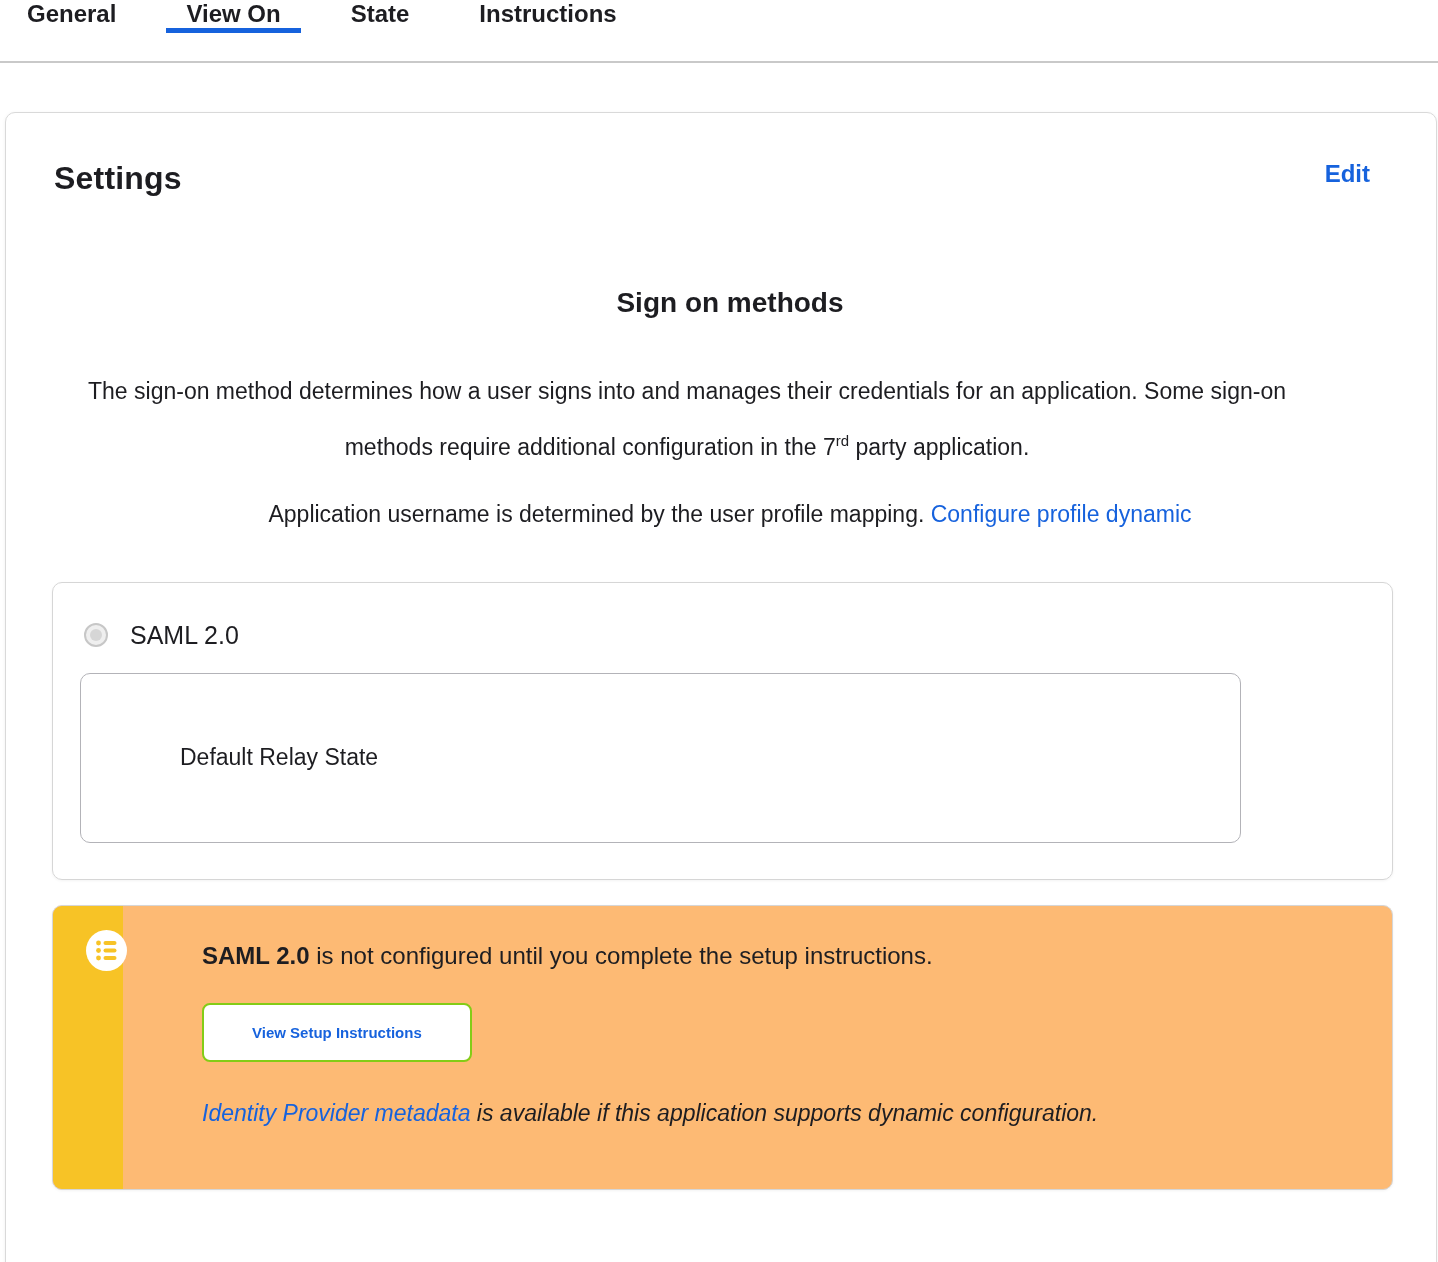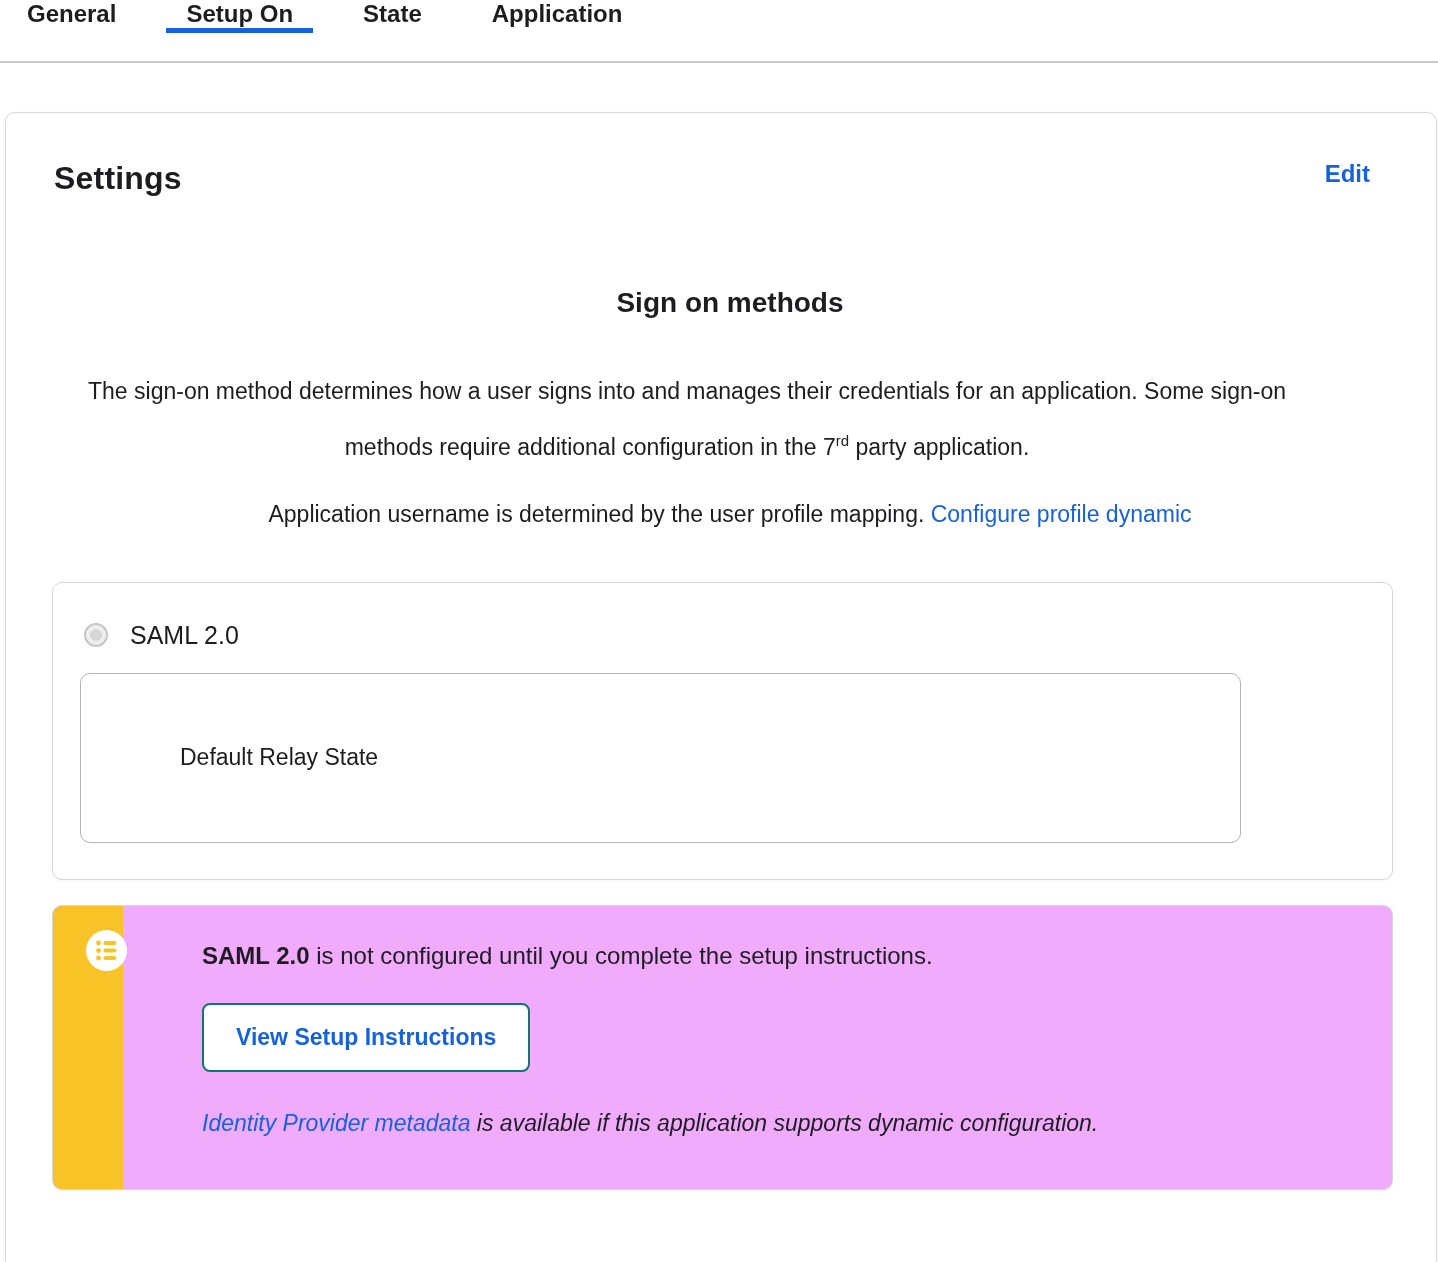--- a/index.html
+++ b/index.html
@@ -37,39 +37,39 @@
     display:flex; align-items:center; justify-content:center; cursor:pointer; flex:0 0 auto; }
   .radio .dot { width:12px; height:12px; border-radius:50%; background:#d6d6d6; }
   .radio-label { font-size:25px; color:#1d1d21; }
   .relay-box { margin:23px 0 0 27px; width:1161px; height:170px;
     border:1px solid #b3b3b8; border-radius:10px; display:flex; align-items:center; }
   .relay-label { margin-left:99px; font-size:23px; }
 
   
   .callout { position:relative; margin:25px 0 0 46px; width:1341px; height:285px;
     border:1px solid #d6d6d6; border-radius:10px; box-shadow:0 1px 3px rgba(0,0,0,0.05);
-    overflow:hidden; background:#f0abfc; }
+    overflow:hidden; background:#fdba74; }
   .callout-bar { position:absolute; left:0; top:0; bottom:0; width:70px; background:#f7c326; }
   .callout-icon { position:absolute; left:33px; top:24px; width:41px; height:41px; }
   .callout-body { position:absolute; left:70px; top:0; right:0; padding:33px 40px 0 79px; }
   .callout-msg { font-size:24px; line-height:34px; }
   .callout-msg b { font-weight:700; }
   .setup-btn { margin-top:30px; display:inline-block; background:#fff; color:#1662dd;
-    border:2px solid #0f766e; border-radius:8px; font-family:"Liberation Sans", sans-serif;
-    font-size:23px; font-weight:700; padding:19px 32px; cursor:pointer; }
+    border:2px solid #84cc16; border-radius:8px; font-family:"Liberation Sans", sans-serif;
+    font-size:15px; font-weight:700; padding:19px 48px; cursor:pointer; }
   .callout-meta { margin-top:38px; font-size:23px;font-style:italic; }
 </style>
 </head>
 <body>
 
 <nav class="tabbar">
   <div class="tab">General</div>
-  <div class="tab active">Setup On</div>
+  <div class="tab active">View On</div>
   <div class="tab">State</div>
-  <div class="tab">Application</div>
+  <div class="tab">Instructions</div>
 </nav>
 
 <section class="card">
 
   <div class="card-head">
     <h1 class="card-title">Settings</h1>
     <a class="edit-link">Edit</a>
   </div>
 
   <div class="section">

